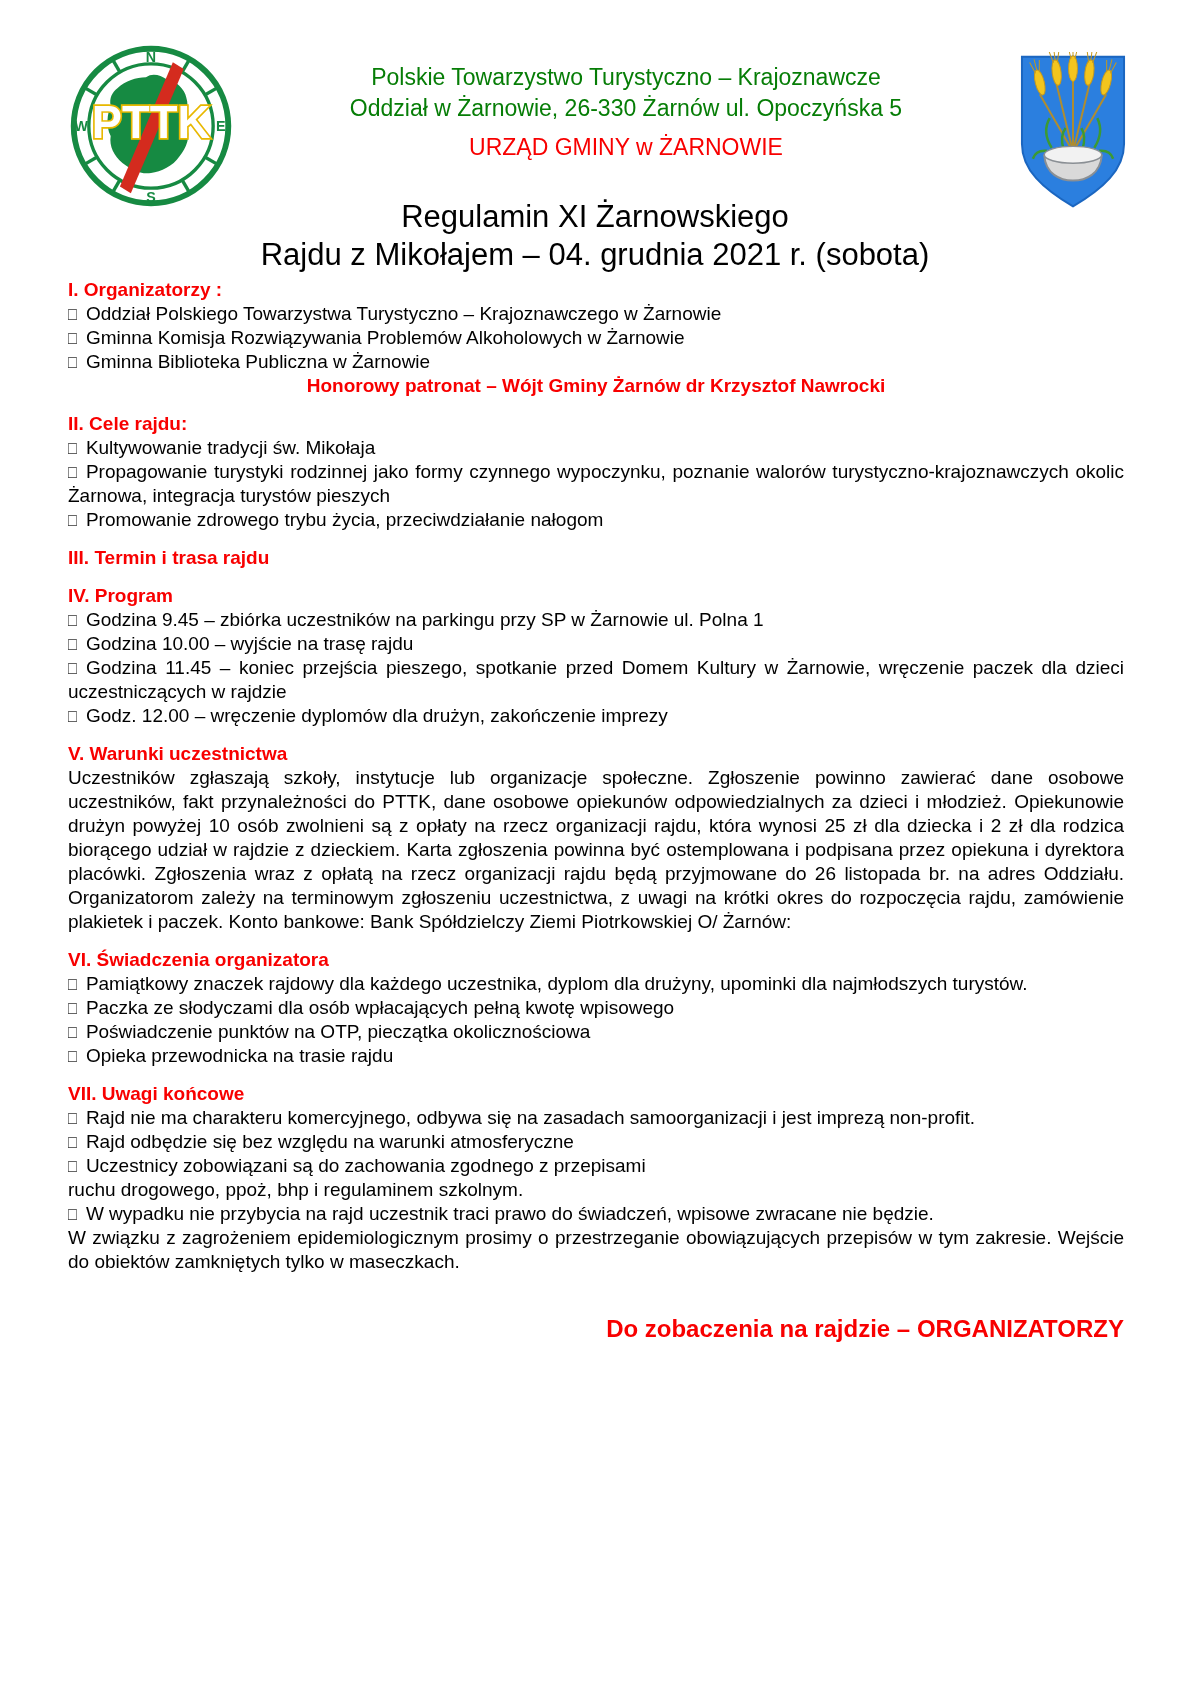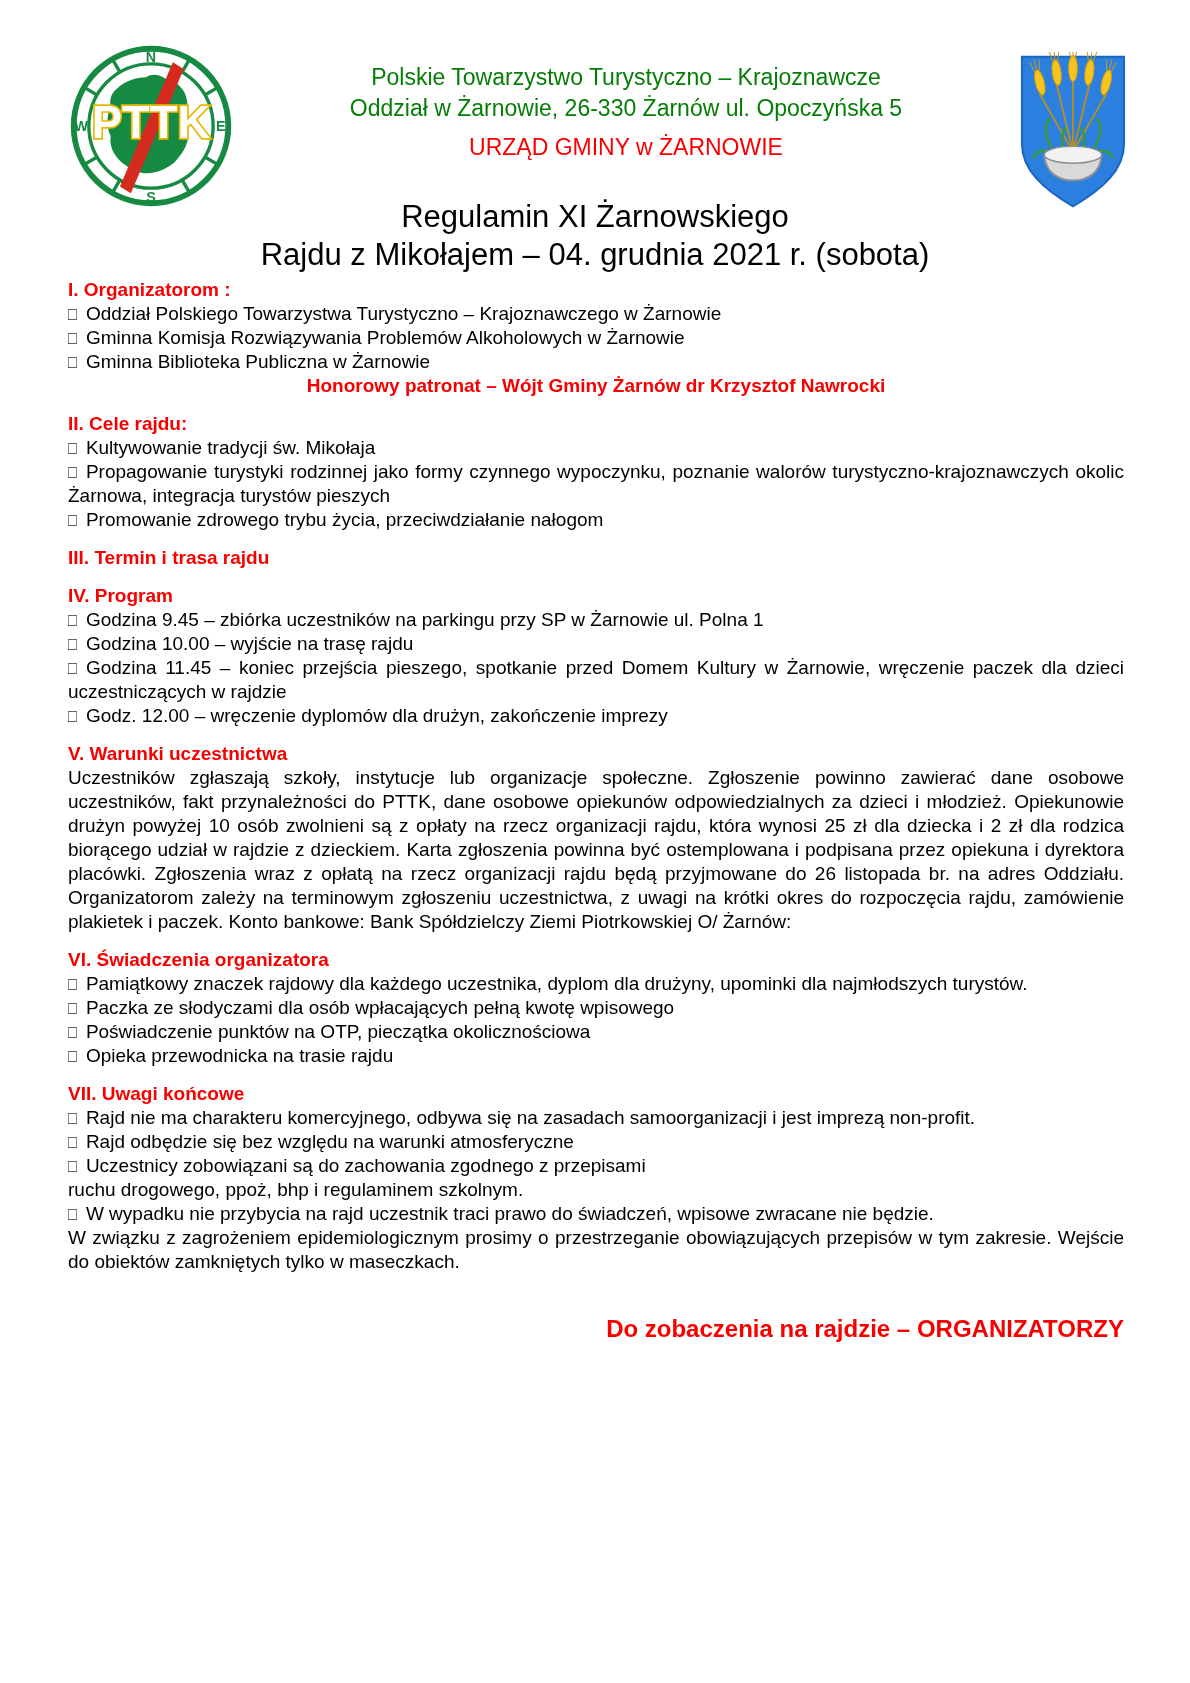--- a/index.html
+++ b/index.html
@@ -168,21 +168,21 @@
 
   </header>
 
   <h1 class="doc-title">
     <span>Regulamin XI Żarnowskiego</span><br>
     <span>Rajdu z Mikołajem – 04. grudnia 2021 r. (sobota)</span>
   </h1>
 
   <main class="content">
       <section class="doc-section">
-        <div class="sec-heading">I. Organizatorom :</div>
+        <div class="sec-heading">I. Organizatorzy :</div>
         <div class="sec-item align-left"><span class="bullet">□</span><span>Oddział Polskiego Towarzystwa Turystyczno – Krajoznawczego w Żarnowie</span></div>
         <div class="sec-item align-left"><span class="bullet">□</span><span>Gminna Komisja Rozwiązywania Problemów Alkoholowych w Żarnowie</span></div>
         <div class="sec-item align-left"><span class="bullet">□</span><span>Gminna Biblioteka Publiczna w Żarnowie</span></div>
         <div class="sec-item align-center"><span class="run-red run-bold">Honorowy patronat – Wójt Gminy Żarnów dr Krzysztof Nawrocki</span></div>
       </section>
       <section class="doc-section">
         <div class="sec-heading">II. Cele rajdu:</div>
         <div class="sec-item align-left"><span class="bullet">□</span><span>Kultywowanie tradycji św. Mikołaja</span></div>
         <div class="sec-item align-justify"><span class="bullet">□</span><span>Propagowanie turystyki rodzinnej jako formy czynnego wypoczynku, poznanie walorów turystyczno-krajoznawczych okolic Żarnowa, integracja turystów pieszych</span></div>
         <div class="sec-item align-left"><span class="bullet">□</span><span>Promowanie zdrowego trybu życia, przeciwdziałanie nałogom</span></div>

